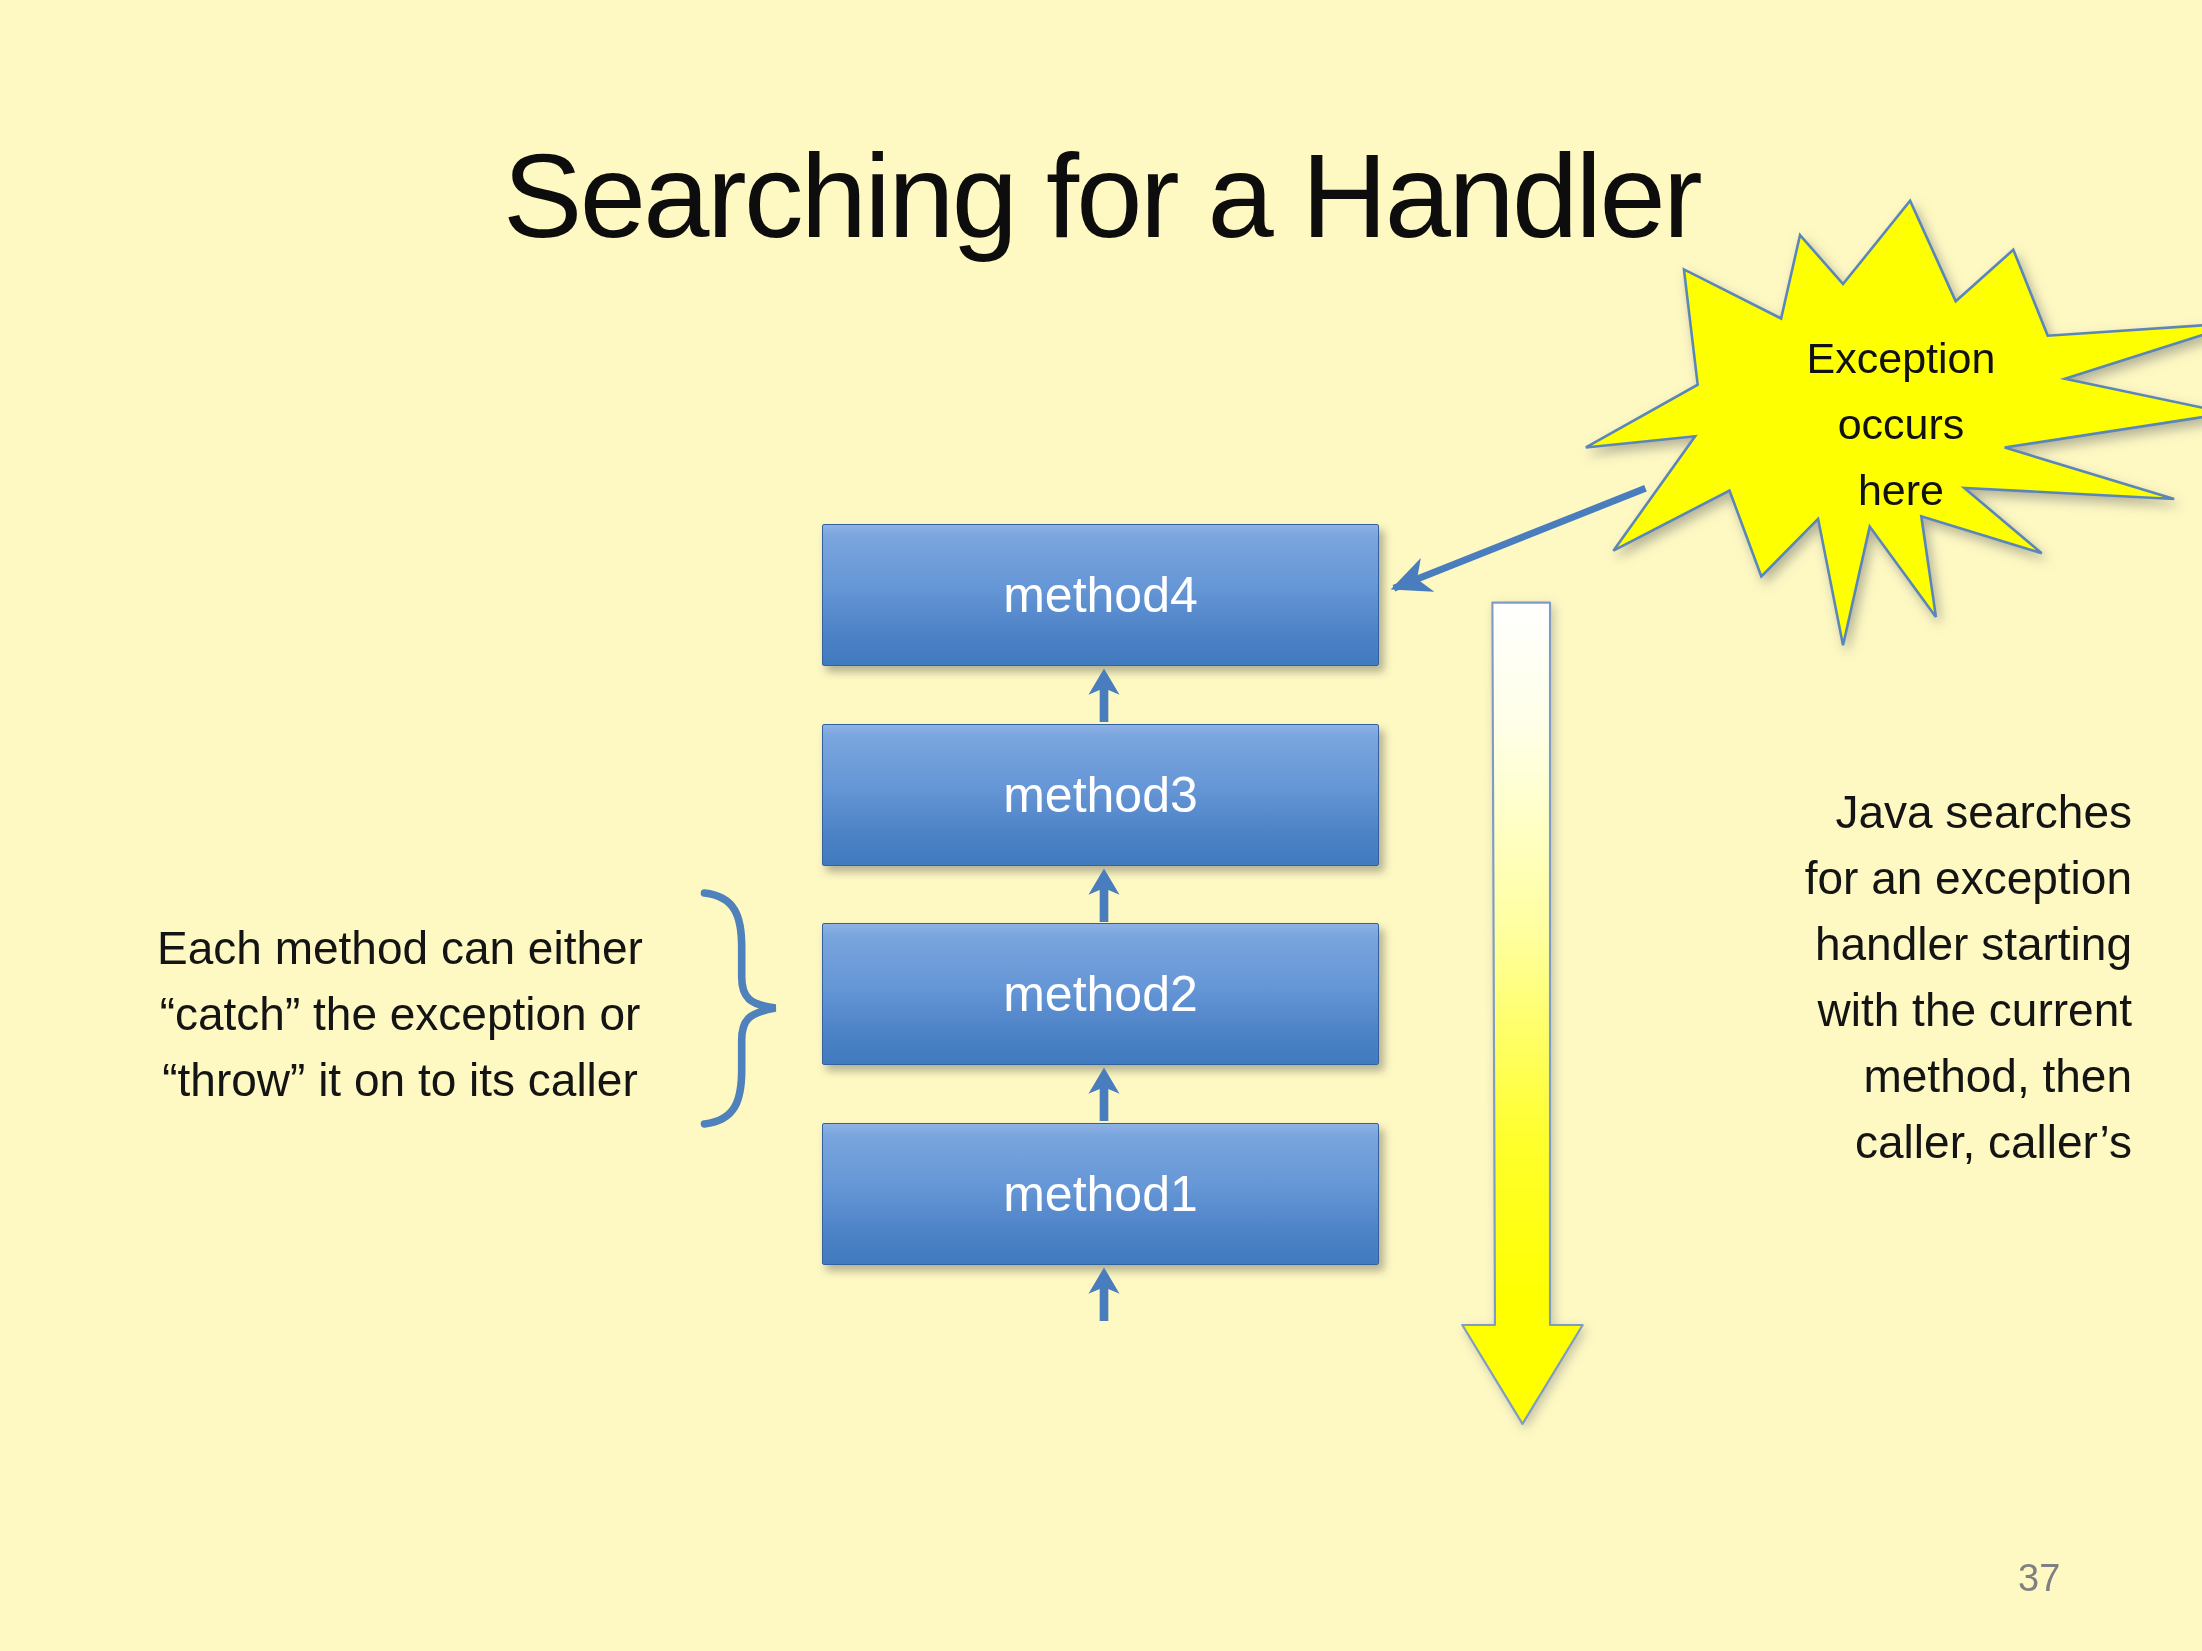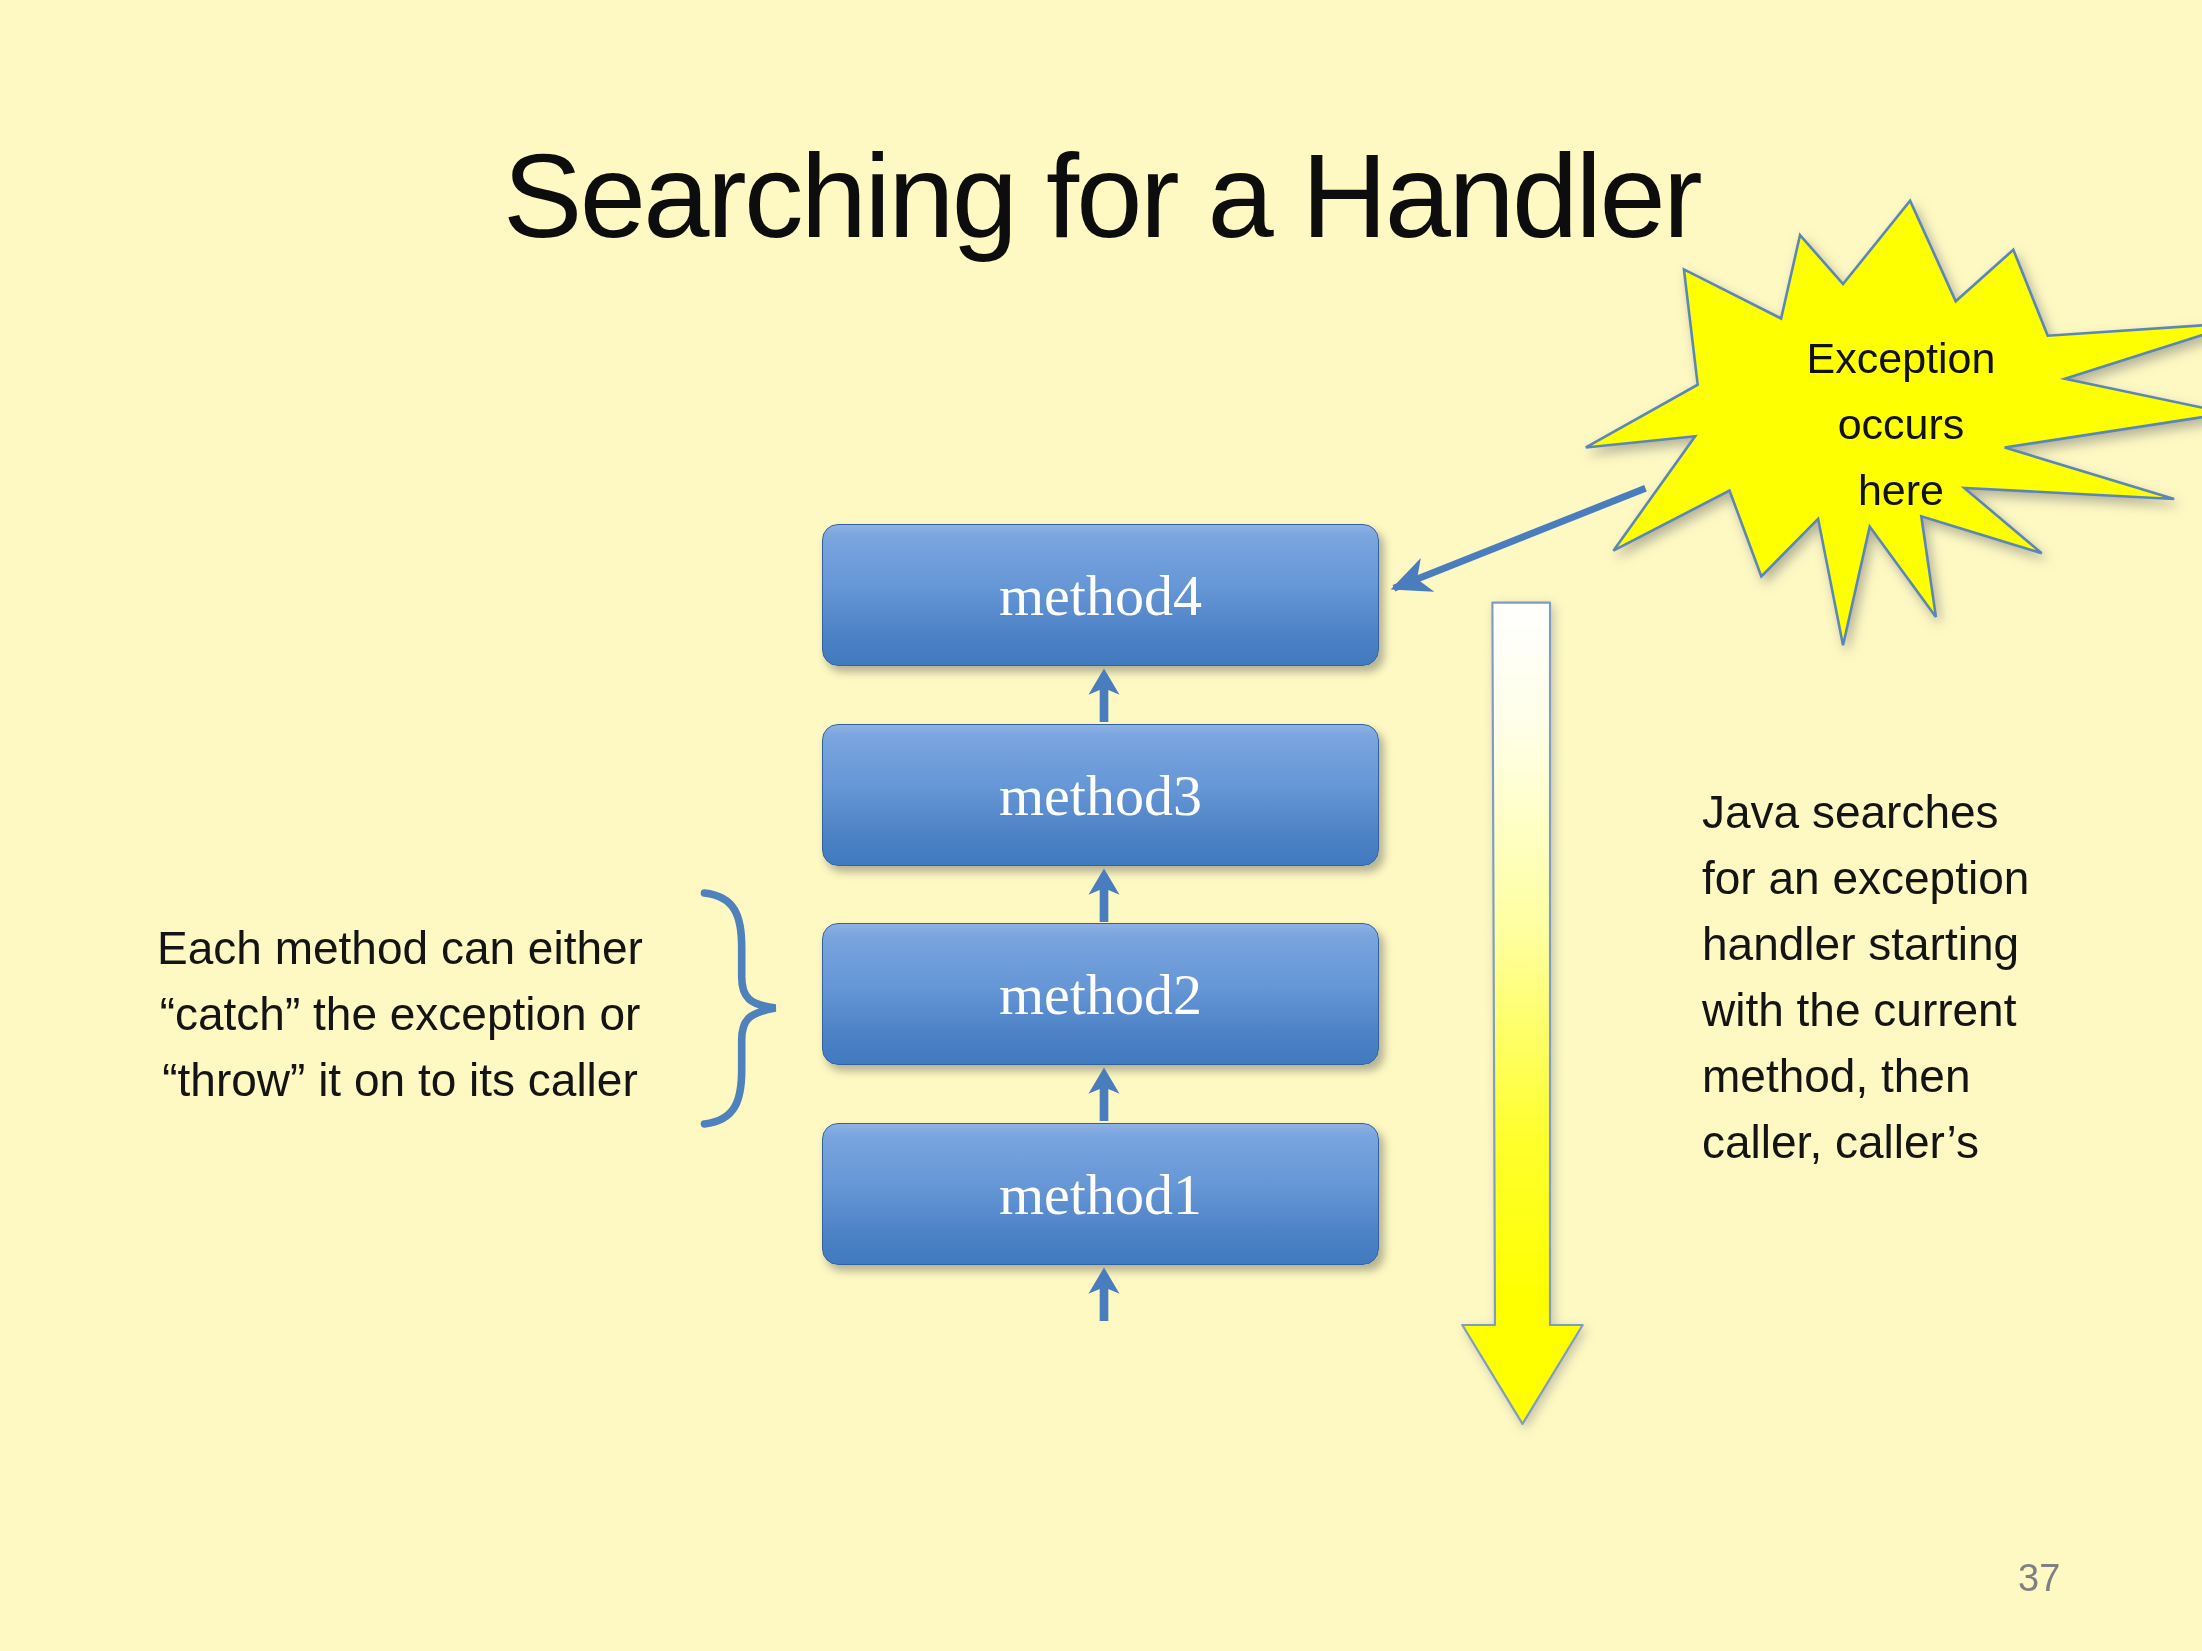--- a/index.html
+++ b/index.html
@@ -12,25 +12,25 @@
     color:#1a1a1a;
   }
   .title{
     position:absolute;top:127px;left:0;width:2203px;
     text-align:center;
     font-size:119px;letter-spacing:-2.6px;
     color:#0d0d0d;white-space:nowrap;
   }
   .box{
     position:absolute;left:822px;width:555px;height:140px;
-    border:1.7px solid #33619f;border-radius:16px;
+    border:1.7px solid #33619f;border-radius:2px;
     background:linear-gradient(180deg,#8fb2e4 0%,#7aa5de 8%,#6596d6 45%,#4c82c6 78%,#417abf 100%);
     box-shadow:4.3px 6px 8.6px rgba(70,70,70,.40);
     display:flex;align-items:center;justify-content:center;
-    color:#ffffff;font-size:58px;font-family:Liberation Serif, serif;
+    color:#ffffff;font-size:50px;
   }
   .uparrow{position:absolute;left:1085px;width:38px;height:56px;}
   .connector{position:absolute;left:1368px;top:471px;width:293px;height:138px;}
   .starburst{
     position:absolute;left:1573px;top:191px;width:688px;height:482px;
     filter:drop-shadow(4.3px 6px 6px rgba(110,110,110,.5));
   }
   .starburst-text{
     position:absolute;left:1729px;top:325px;width:344px;
     text-align:center;font-size:43px;line-height:66px;color:#111;
@@ -38,21 +38,21 @@
   .big-arrow{
     position:absolute;left:1458px;top:600px;width:129px;height:830px;
     filter:drop-shadow(3.4px 4.3px 5.2px rgba(130,130,130,.45));
   }
   .left-note{
     position:absolute;left:47px;top:915px;width:706px;
     text-align:center;font-size:46px;line-height:66px;color:#141414;
   }
   .right-note{
     position:absolute;left:1702px;top:779px;width:430px;
-    text-align:left;font-size:46px;line-height:66px;color:#141414;
+    text-align:right;font-size:46px;line-height:66px;color:#141414;
   }
   .brace{position:absolute;left:697px;top:888px;width:86px;height:241px;}
   .pageno{
     position:absolute;left:2018px;top:1557px;
     font-size:38px;color:#808080;
   }
   .note-line{display:block;}
 </style>
 </head>
 <body>

